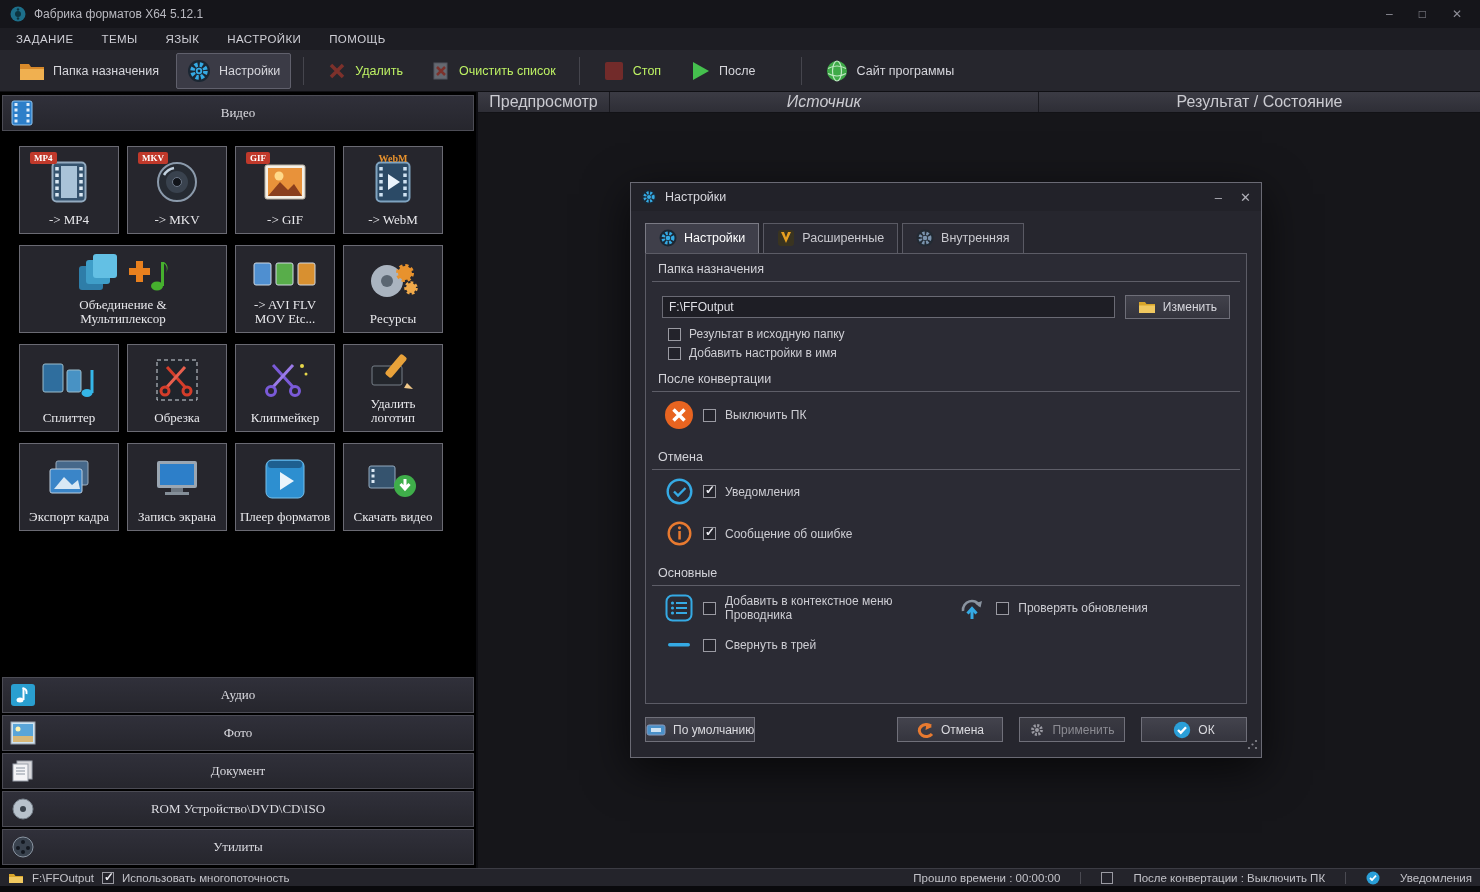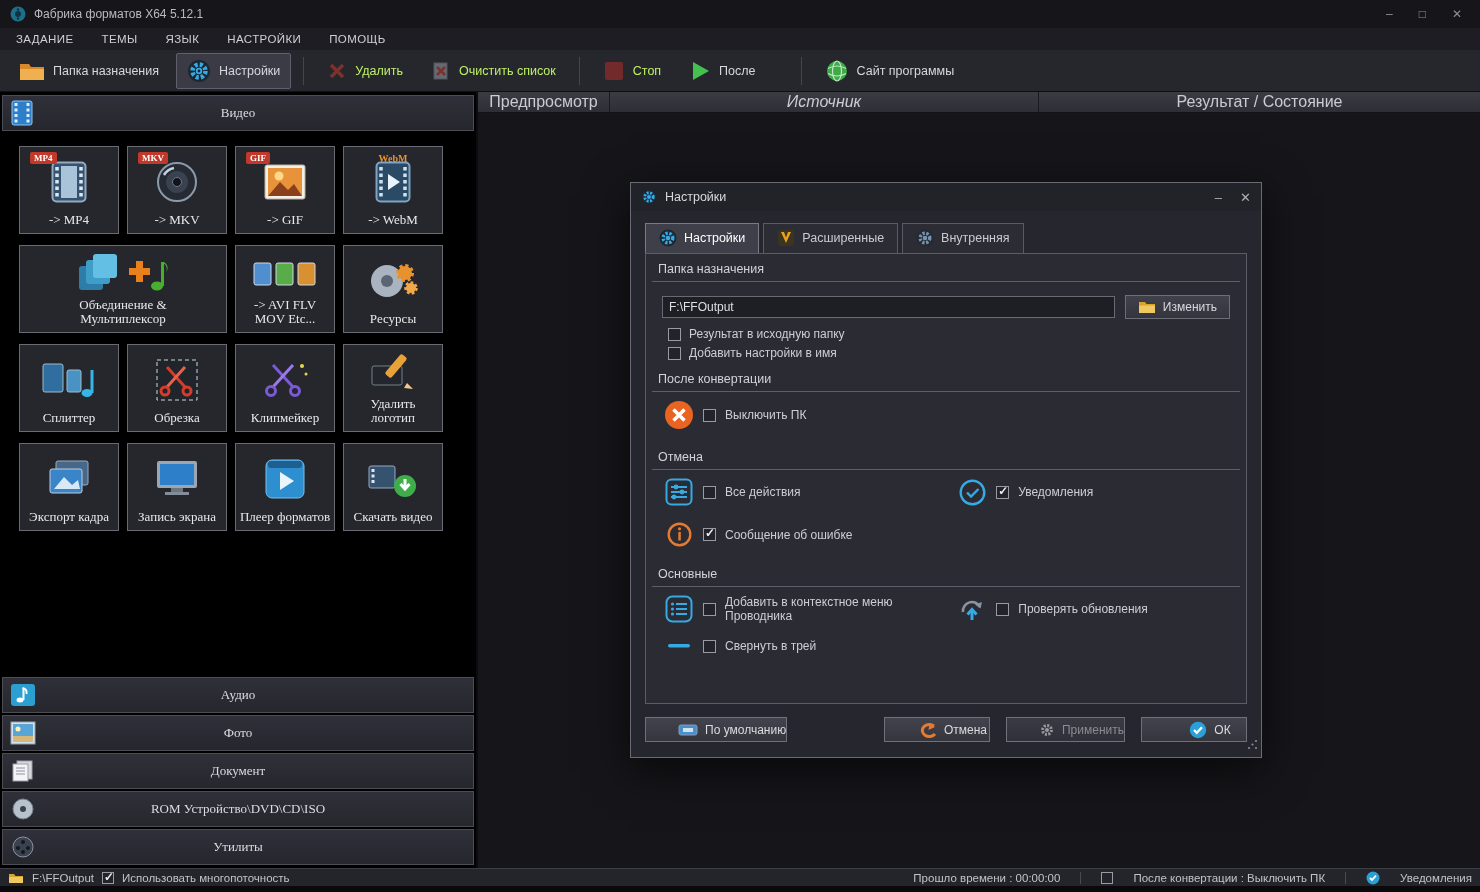--- a/index.html
+++ b/index.html
@@ -12,21 +12,21 @@
   .titlebar .title { color:#b9b9c0; font-size:12px; }
   .win-controls { margin-left:auto; display:flex; gap:26px; color:#8f8f98; font-size:12px; padding-right:8px; }
   .win-controls span { cursor:pointer; }
 
   
   .menubar { height:22px; background:#1d1d23; display:flex; align-items:center; gap:28px; padding:0 16px; }
   .menu-item { color:#cfcfd6; font-size:11.5px; letter-spacing:.4px; cursor:pointer; }
 
   
   .toolbar { height:42px; background:#26262d; border-bottom:1px solid #101014; display:flex; align-items:center; padding:0 8px; gap:6px; }
-  button { background:none; border:none; font:inherit; color:inherit; cursor:pointer;padding-left:32px; }
+  button { background:none; border:none; font:inherit; color:inherit; cursor:pointer; }
   .tb-btn { display:flex; align-items:center; gap:8px; color:#d6d6dc; font-size:12.5px; padding:5px 10px; border:1px solid transparent; }
   .tb-btn.active { background:#3b3b46; border:1px solid #60606c; border-radius:2px; }
   .tb-btn.disabled { color:#bef264; }
   .tb-btn.disabled svg { opacity:.55; }
   .tb-sep { width:1px; height:28px; background:#45454d; margin:0 6px; }
 
   
   .main { position:absolute; top:92px; left:0; right:0; bottom:24px; display:flex; }
   .sidebar { width:478px; background:#000000; border-right:2px solid #0c0c10; display:flex; flex-direction:column; padding:2px;font-family:Liberation Serif, serif; }
   .panel-bar { height:36px; min-height:36px; background:linear-gradient(#30303a,#26262d); border:1px solid #4c4c55; display:flex; align-items:center; justify-content:center; position:relative; margin:1px 0; color:#dcdce2; font-size:13px; cursor:pointer; }
@@ -521,35 +521,20 @@
                 <path d="M9.5 9.5 L20.5 20.5 M20.5 9.5 L9.5 20.5" stroke="#fff" stroke-width="3.5"></path>
               </svg>
             </span>
           <span class="cb"></span>
           <span>Выключить ПК</span>
         </div>
       </div>
 
       <div class="sec-h">Отмена</div>
       <div class="opt-row">
-        <div class="opt left">
-          <span class="oicon">
-              <svg width="28" height="28">
-                <rect x="1.5" y="1.5" width="25" height="25" rx="5" fill="none" stroke="#35aae4" stroke-width="2"></rect>
-                <line x1="6" y1="9" x2="22" y2="9" stroke="#35aae4" stroke-width="2"></line>
-                <circle cx="11" cy="9" r="2.4" fill="#35aae4"></circle>
-                <line x1="6" y1="14" x2="22" y2="14" stroke="#35aae4" stroke-width="2"></line>
-                <circle cx="17" cy="14" r="2.4" fill="#35aae4"></circle>
-                <line x1="6" y1="19" x2="22" y2="19" stroke="#35aae4" stroke-width="2"></line>
-                <circle cx="9" cy="19" r="2.4" fill="#35aae4"></circle>
-              </svg>
-            </span>
-          <span class="cb"></span>
-          <span>Все действия</span>
-        </div>
         <div class="opt right">
           <span class="oicon">
               <svg width="27" height="27">
                 <circle cx="13.5" cy="13.5" r="11.8" fill="none" stroke="#35aae4" stroke-width="2.4"></circle>
                 <path d="M8 13.5 l4 4 l7.5 -7.5" stroke="#35aae4" stroke-width="2.4" fill="none"></path>
               </svg>
             </span>
           <span class="cb checked"></span>
           <span>Уведомления</span>
         </div>

